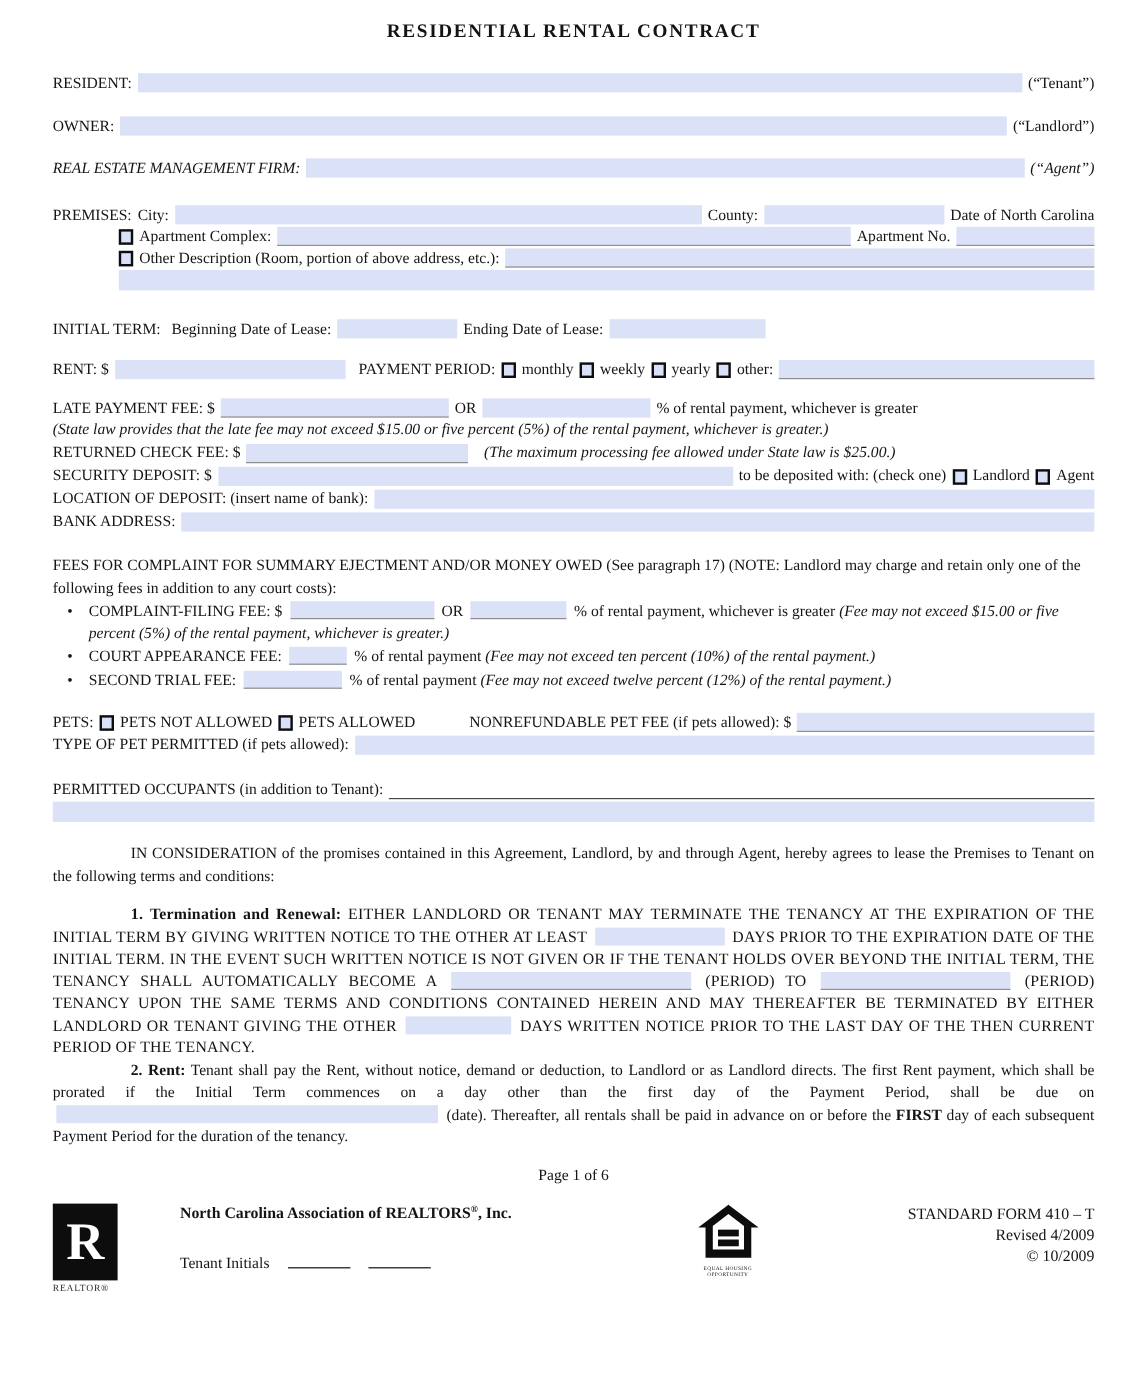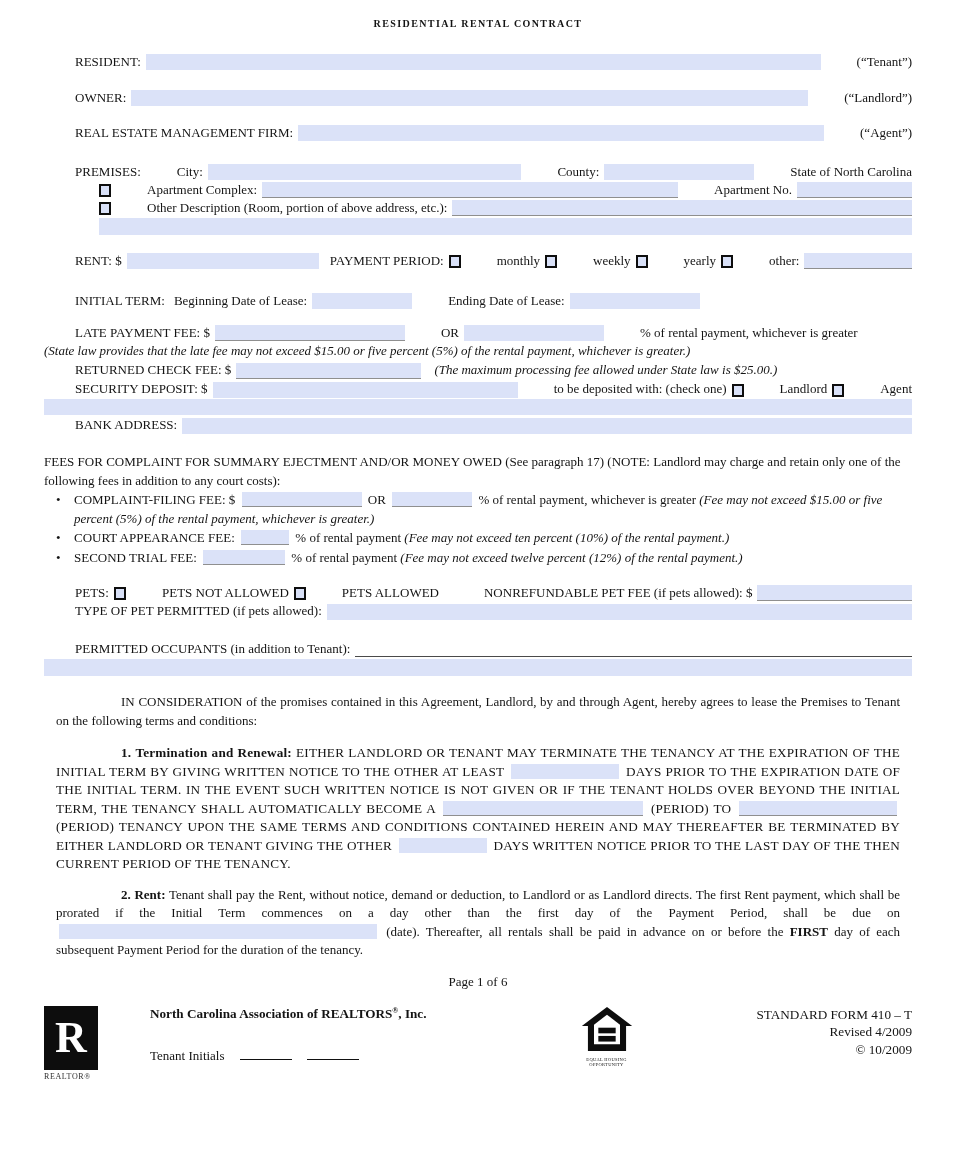--- a/index.html
+++ b/index.html
@@ -3,50 +3,50 @@
 <meta charset="utf-8">
 <style>
   * { box-sizing: border-box; }
   html,body { margin:0; padding:0; background:#fff; }
   .page {
     width:956px; height:1163px; overflow:hidden; position:relative;
     background:#ffffff; color:#141414;
     font-family:"Liberation Serif", serif; font-size:13px;
     padding:18px 44px 0 44px;
   }
-  .title { text-align:center; font-weight:bold; font-size:10px; letter-spacing:1.4px; }
+  .title { text-align:center; font-weight:bold; font-size:16px; letter-spacing:1.4px; }
   .row { display:flex; align-items:flex-end; line-height:17px; column-gap:5px; }
-  .lbl { white-space:nowrap;margin-left:31px; }
+  .lbl { white-space:nowrap; }
   .field { background:#dbe2f8; height:16px; display:inline-block; }
   .grow { flex:1 1 auto; }
   .ul { border-bottom:1.5px solid #8f8f8f; }
   .cb { width:12px; height:13px; border:2px solid #0e0e0e; background:#d9e1f8; display:inline-block; flex:0 0 auto; margin-bottom:1px; }
   .indent { margin-left:55px; }
   .bar { background:#dbe2f8; height:17px; margin-top:2px; }
   .note { font-style:italic; line-height:18px; }
   .it { font-style:italic; }
   .b { font-weight:bold; }
   .r-resident { margin-top:24px; }
   .r-owner { margin-top:19px; }
-  .r-firm { margin-top:18px; }
+  .r-firm { margin-top:18px;font-style:italic; }
   .r-city { margin-top:22px; }
   .sub { margin-top:1px; }
   .r-initial { margin-top:23px; }
   .r-rent { margin-top:17px; }
   .r-latefee { margin-top:15px; }
   .tight { line-height:18px; margin-top:1px; }
   .fees-head { margin-top:19px; line-height:18.5px; }
   .bullet { display:flex; line-height:18.5px; margin-top:1px; }
   .bullet .dot { flex:0 0 30px; padding-left:12px; }
   .bullet .btxt { flex:1 1 auto; }
   .ifield { background:#dbe2f8; display:inline-block; height:15px; vertical-align:text-bottom; margin:0 3px; }
   .r-pets { margin-top:17px;align-items:flex-end; }
   .r-occ { margin-top:20px; }
   .uline { border-bottom:1.3px solid #4a4a4a; height:15px; display:inline-block; }
-  .para { text-align:justify; line-height:18.5px; margin:12px; }
+  .para { text-align:justify; line-height:18.5px; margin:0; }
   .consideration { margin-top:17px; text-indent:65px; }
   .para1 { margin-top:14px; text-indent:65px; font-size:13.2px; letter-spacing:0.2px; }
   .para2 { text-indent:65px; }
   .pagenum { text-align:center; margin-top:14px; }
   .footer { display:flex; align-items:flex-start; margin-top:16px; }
   .rl-wrap { width:70px; flex:0 0 auto; }
   .rl-box { width:54px; height:64px; background:#0d0d0d; color:#fff; display:flex; align-items:center; justify-content:center;
             font-weight:bold; font-size:44px; font-family:"Liberation Serif", serif; }
   .rl-text { font-size:8px; letter-spacing:0.6px; color:#2e2e2e; margin-top:2px; }
   .assoc { margin-left:36px; }
@@ -82,63 +82,63 @@
     <span class="field grow"></span>
     <span class="lbl">(“Agent”)</span>
   </div>
 
   <div class="row r-city">
     <span class="lbl">PREMISES:</span>
     <span class="lbl">City:</span>
     <span class="field grow"></span>
     <span class="lbl">County:</span>
     <span class="field" style="width:150px"></span>
-    <span class="lbl">State of North Carolina</span>
+    <span class="lbl">Date of North Carolina</span>
   </div>
 
 
   <div class="row sub indent">
     <span class="cb"></span>
     <span class="lbl">Apartment Complex:</span>
     <span class="field grow ul"></span>
     <span class="lbl">Apartment No.</span>
     <span class="field ul" style="width:115px"></span>
   </div>
 
   <div class="row sub indent">
     <span class="cb"></span>
     <span class="lbl">Other Description (Room, portion of above address, etc.):</span>
     <span class="field grow ul"></span>
   </div>
 
   <div class="bar indent"></div>
-
-  <div class="row r-rent">
-    <span class="lbl">RENT: $</span>
-    <span class="field" style="width:192px"></span>
-    <span class="lbl" style="margin-left:6px">PAYMENT PERIOD:</span>
-    <span class="cb"></span>
-    <span class="lbl">monthly</span>
-    <span class="cb"></span>
-    <span class="lbl">weekly</span>
-    <span class="cb"></span>
-    <span class="lbl">yearly</span>
-    <span class="cb"></span>
-    <span class="lbl">other:</span>
-    <span class="field grow ul"></span>
-  </div>
 
   <div class="row r-initial">
     <span class="lbl">INITIAL TERM:</span>
     <span class="lbl" style="margin-left:4px">Beginning Date of Lease:</span>
     <span class="field" style="width:100px"></span>
     <span class="lbl">Ending Date of Lease:</span>
     <span class="field" style="width:130px"></span>
   </div>
 
+  <div class="row r-rent">
+    <span class="lbl">RENT: $</span>
+    <span class="field" style="width:192px"></span>
+    <span class="lbl" style="margin-left:6px">PAYMENT PERIOD:</span>
+    <span class="cb"></span>
+    <span class="lbl">monthly</span>
+    <span class="cb"></span>
+    <span class="lbl">weekly</span>
+    <span class="cb"></span>
+    <span class="lbl">yearly</span>
+    <span class="cb"></span>
+    <span class="lbl">other:</span>
+    <span class="field grow ul"></span>
+  </div>
+
   <div class="row r-latefee">
     <span class="lbl">LATE PAYMENT FEE: $</span>
     <span class="field ul" style="width:190px"></span>
     <span class="lbl">OR</span>
     <span class="field" style="width:140px"></span>
     <span class="lbl">% of rental payment, whichever is greater</span>
   </div>
 
   <div class="note tight">(State law provides that the late fee may not exceed $15.00 or five percent (5%) of the rental payment, whichever is greater.)</div>
 
@@ -152,20 +152,21 @@
     <span class="lbl">SECURITY DEPOSIT: $</span>
     <span class="field grow"></span>
     <span class="lbl">to be deposited with: (check one)</span>
     <span class="cb"></span>
     <span class="lbl">Landlord</span>
     <span class="cb"></span>
     <span class="lbl">Agent</span>
   </div>
 
   <div class="row tight">
+    <span class="lbl">LOCATION OF DEPOSIT: (insert name of bank):</span>
     <span class="field grow"></span>
   </div>
 
   <div class="row tight">
     <span class="lbl">BANK ADDRESS:</span>
     <span class="field grow"></span>
   </div>
 
   <div class="fees-head">FEES FOR COMPLAINT FOR SUMMARY EJECTMENT AND/OR MONEY OWED (See paragraph 17) (NOTE: Landlord may charge and retain only one of the following fees in addition to any court costs):</div>
 

